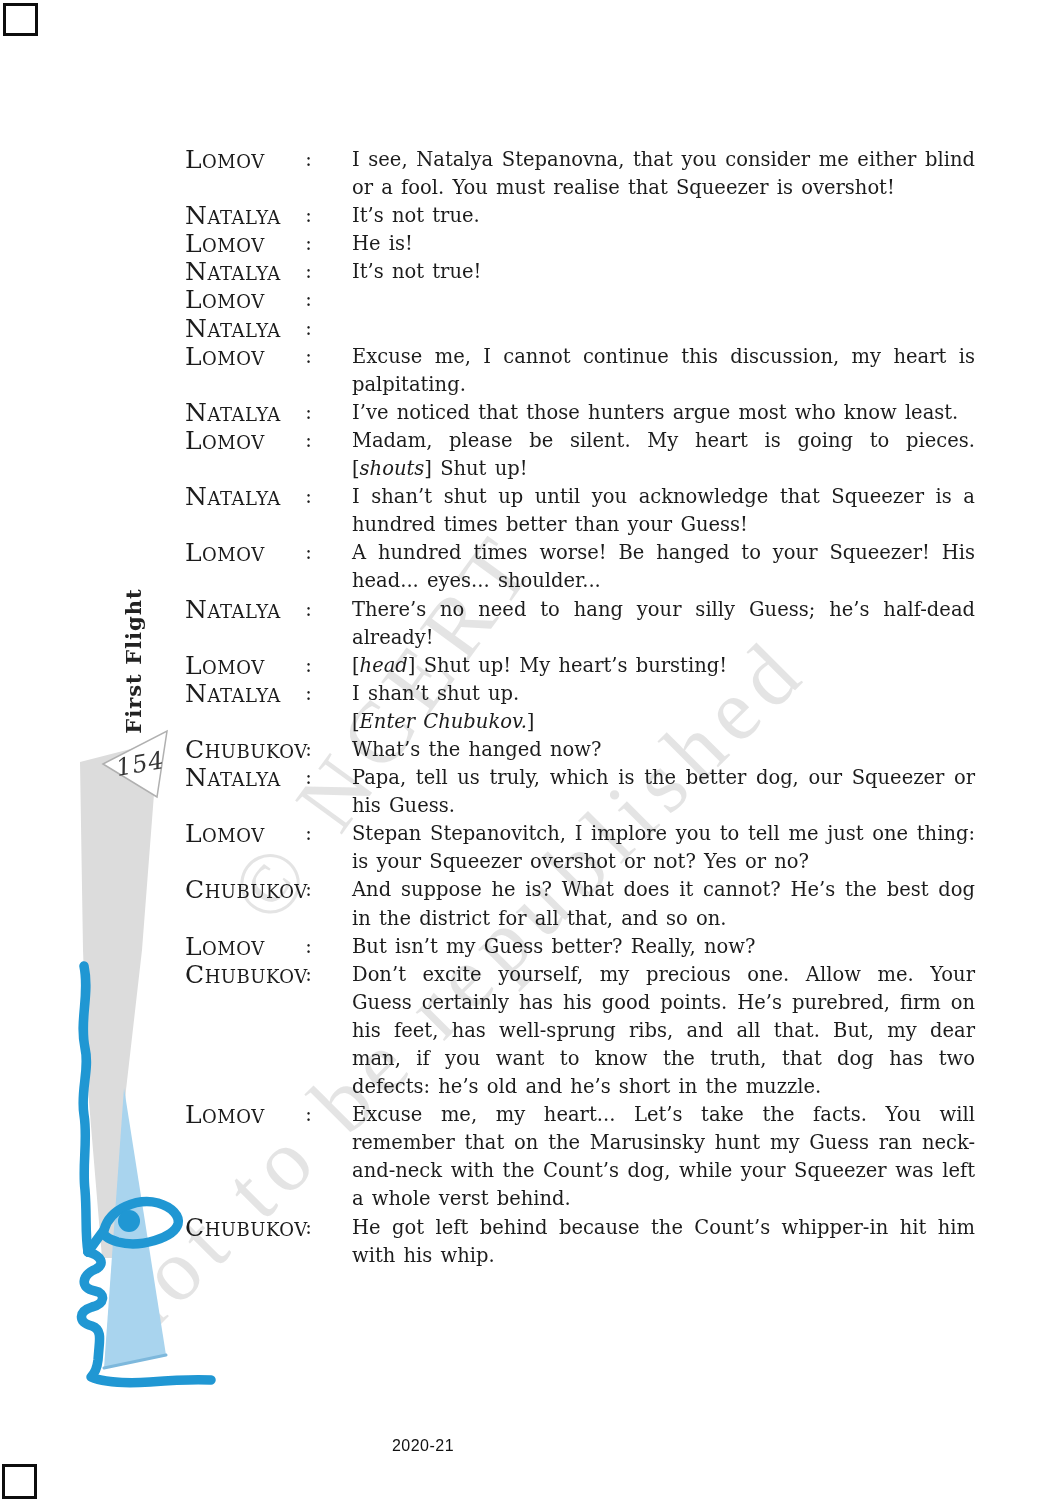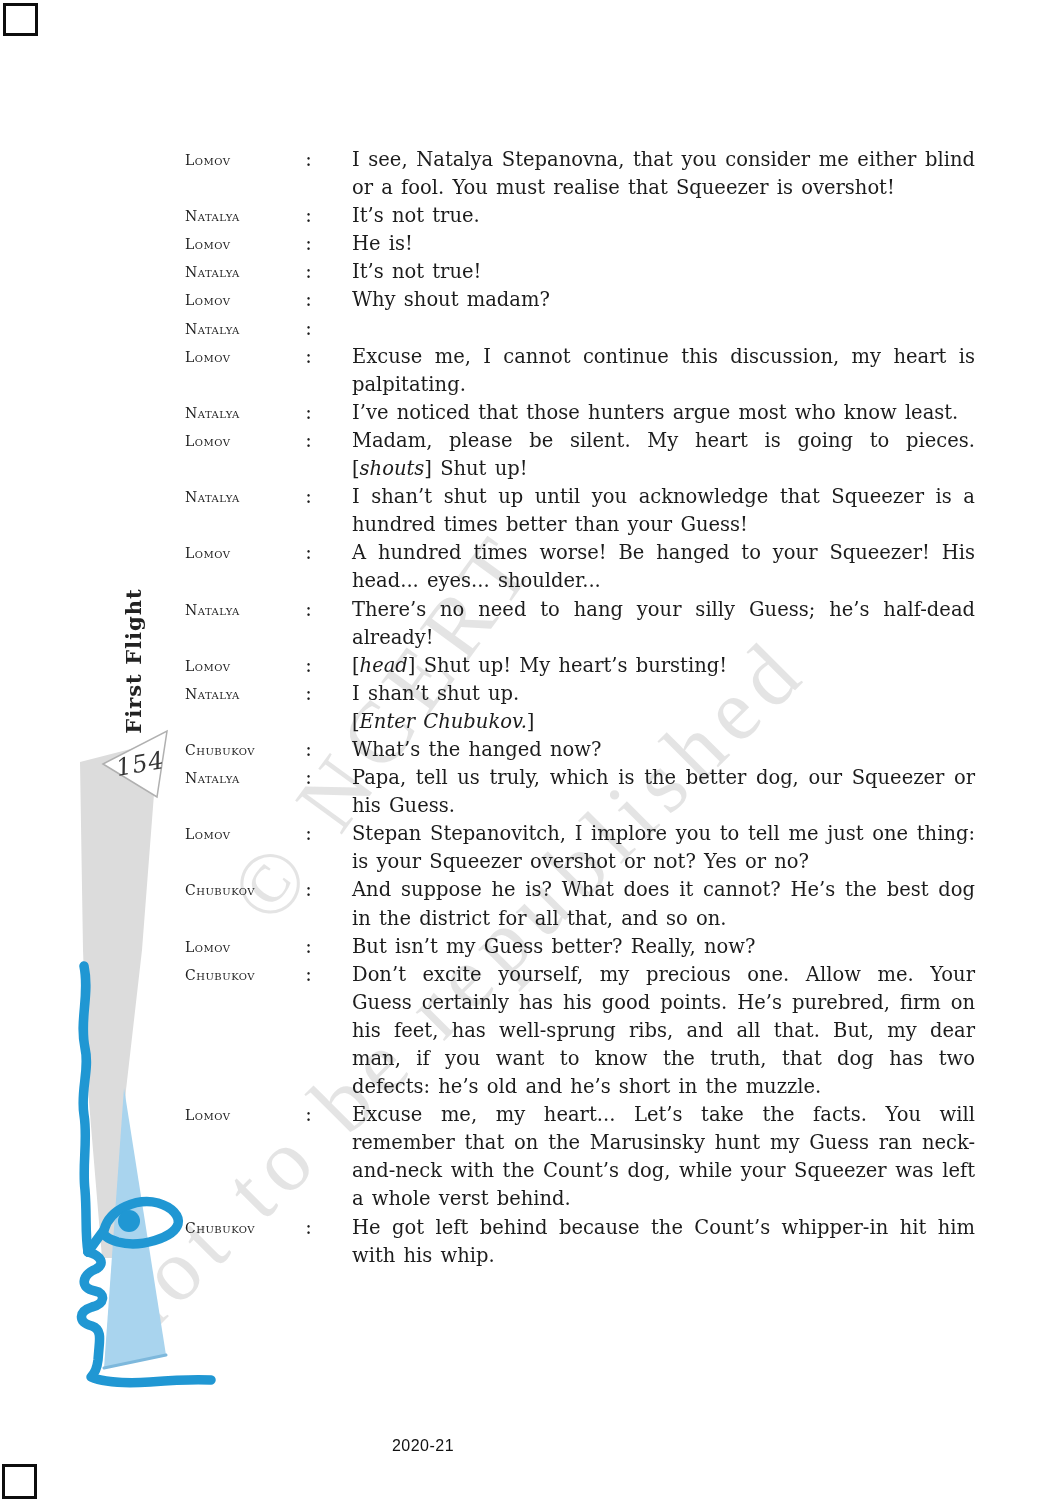--- a/index.html
+++ b/index.html
@@ -30,21 +30,21 @@
   }
   .page-num {
     position:absolute; z-index:3; left:116px; top:750px;
     transform:rotate(-10deg); font-style:italic; font-size:24px; color:#333;
     font-family:"DejaVu Serif", serif; letter-spacing:1px;
   }
   
   .dialogue { position:absolute; z-index:3; left:185px; top:146px; width:790px; }
   .drow { display:grid; grid-template-columns:112px 23px 655px; align-items:start; }
   .dspeaker {
-    font-variant:small-caps; font-size:14px; line-height:28.1px;
+    font-variant:small-caps; font-size:25px; line-height:28.1px;
     letter-spacing:0.5px; white-space:nowrap;
   }
   .dcolon { font-size:19.5px; line-height:28.1px; text-align:center; }
   .dtext {
     font-size:19.5px; line-height:28.1px; text-align:justify;
     word-spacing:2px;
     margin-left:32px;
   }
   .dtext i { font-style:italic; }
   .stage { text-align:left; }
@@ -103,21 +103,20 @@
         <div class="dtext">He is!</div>
       </div>
       <div class="drow">
         <span class="dspeaker">Natalya</span>
         <span class="dcolon">:</span>
         <div class="dtext">It’s not true!</div>
       </div>
       <div class="drow">
         <span class="dspeaker">Lomov</span>
         <span class="dcolon">:</span>
-        <div class="dtext">Why shout madam?</div>
       </div>
       <div class="drow">
         <span class="dspeaker">Natalya</span>
         <span class="dcolon">:</span>
       </div>
       <div class="drow">
         <span class="dspeaker">Lomov</span>
         <span class="dcolon">:</span>
         <div class="dtext">Excuse me, I cannot continue this discussion, my heart is palpitating.</div>
       </div>

